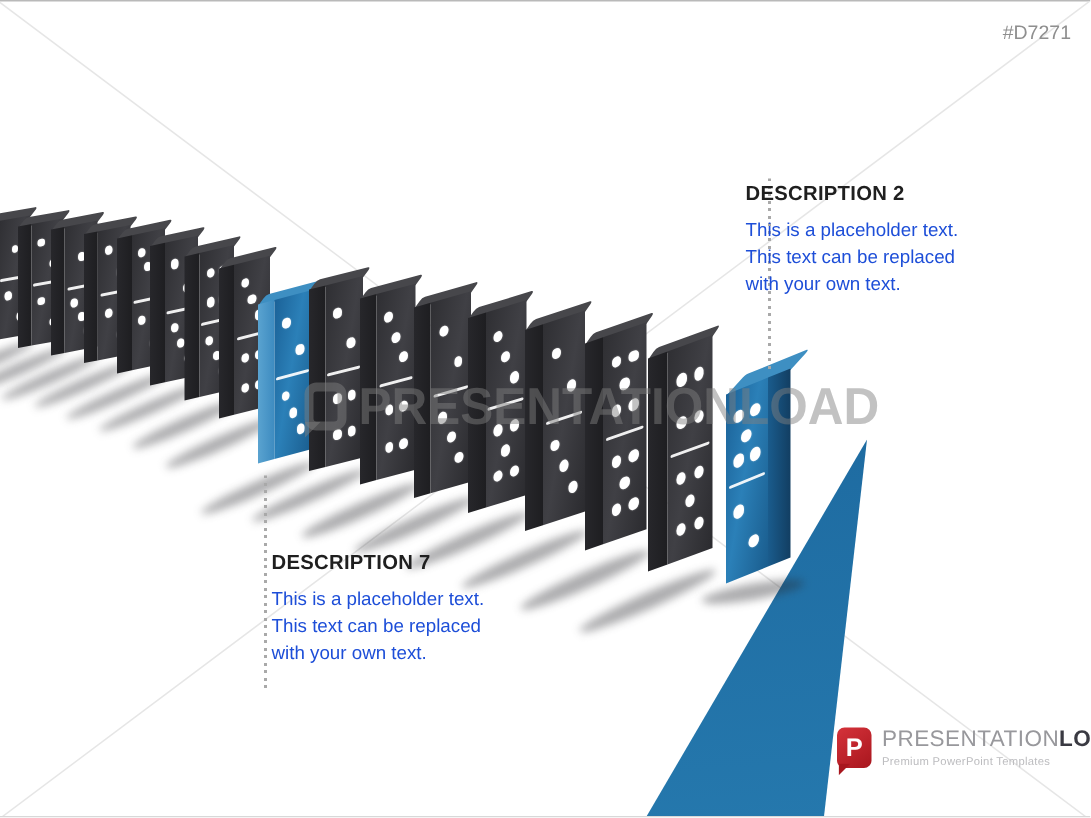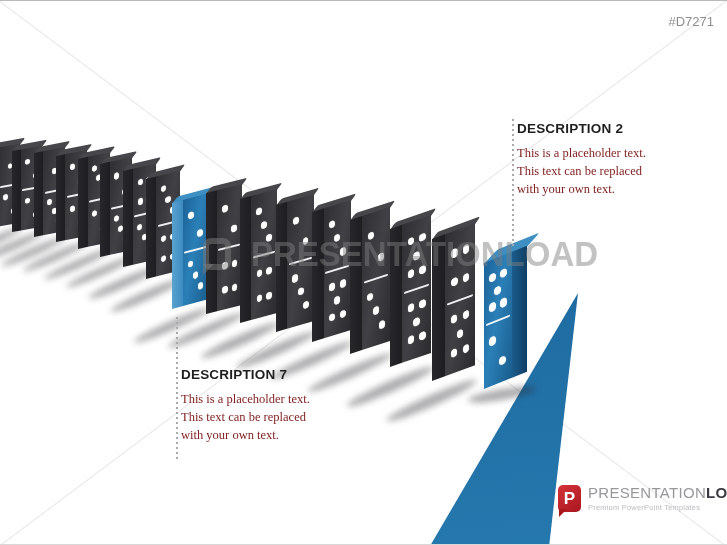--- a/index.html
+++ b/index.html
@@ -38,30 +38,30 @@
   .black .face{background:linear-gradient(100deg,#2f2f33,#404045 50%,#2b2b2f);}
   .blue .face{background:linear-gradient(100deg,#1b6298,#2b80b8 45%,#1a5d8e);}
   .half{position:absolute;left:0;width:100%;}
   .half.t{top:5%;height:42%;}
   .half.b{top:53%;height:42%;}
   .pip{position:absolute;background:#ffffff;border-radius:50%;box-shadow:0 0 1px rgba(255,255,255,.55);}
   .divider{position:absolute;left:6%;width:88%;top:49%;height:2px;background:rgba(255,255,255,.92);border-radius:1px;}
   .shadow{position:absolute;border-radius:50%;background:rgba(40,40,44,.38);filter:blur(3px);z-index:5;}
 
   
-  .watermark{position:absolute;left:203px;top:234px;display:flex;align-items:center;gap:20px;z-index:40;pointer-events:none;}
+  .watermark{position:absolute;left:203px;top:251px;display:flex;align-items:center;gap:8px;z-index:40;pointer-events:none;}
   .wm-glyph{width:28px;height:32px;border:6px solid rgba(128,128,128,.48);border-radius:8px;box-sizing:border-box;position:relative;}
   .wm-glyph::after{content:"";position:absolute;left:-6px;bottom:-11px;width:11px;height:11px;
                    background:rgba(128,128,128,.48);clip-path:polygon(0 0,100% 0,0 100%);}
   .wm-text{font-size:33px;font-weight:700;color:rgba(128,128,128,.48);letter-spacing:0;transform:scaleY(1.05);white-space:nowrap;}
 
   
   .desc{position:absolute;z-index:50;width:165px;}
   .desc .desc-h{margin:0;font-size:13.5px;font-weight:700;color:#1f1f1f;letter-spacing:.2px;}
-  .desc .desc-p{margin:9px 0 0;font-size:12.5px;line-height:1.42;color:#7f1d1d;font-family:Liberation Serif, serif;}
+  .desc .desc-p{margin:9px 0 0;font-size:12.5px;line-height:1.42;color:#1d4ed8;}
   .desc .desc-p span{display:block;}
   .dotline{position:absolute;width:2px;z-index:49;
            background-image:repeating-linear-gradient(to bottom,#a9a9a9 0 2px,transparent 2px 5px);}
 
   
   .logo{position:absolute;left:558px;top:484px;display:flex;align-items:flex-start;gap:7px;z-index:60;}
   .logo-icon{width:23px;height:27px;background:linear-gradient(145deg,#d5323a,#a8161e);border-radius:5px;
              position:relative;color:#fff;font-weight:700;font-size:17px;display:flex;align-items:center;justify-content:center;}
   .logo-icon::after{content:"";position:absolute;left:1px;bottom:-5px;width:8px;height:8px;background:#a8161e;
                     clip-path:polygon(0 0,100% 0,0 100%);}
@@ -397,21 +397,21 @@
   <div class="desc" id="desc1" style="left: 181px; top: 366px;">
     <div class="desc-h">DESCRIPTION 7</div>
     <div class="desc-p">
       <span>This is a placeholder text.</span>
       <span>This text can be replaced</span>
       <span>with your own text.</span>
     </div>
   </div>
 
   <div class="dotline" id="dot2" style="left: 512px; top: 118px; height: 128px;"></div>
-  <div class="desc" id="desc2" style="left: 517px; top: 120px;">
+  <div class="desc" id="desc2" style="left: 497px; top: 120px;">
     <div class="desc-h">DESCRIPTION 2</div>
     <div class="desc-p">
       <span>This is a placeholder text.</span>
       <span>This text can be replaced</span>
       <span>with your own text.</span>
     </div>
   </div>
 
   <div class="logo">
     <div class="logo-icon">P</div>

